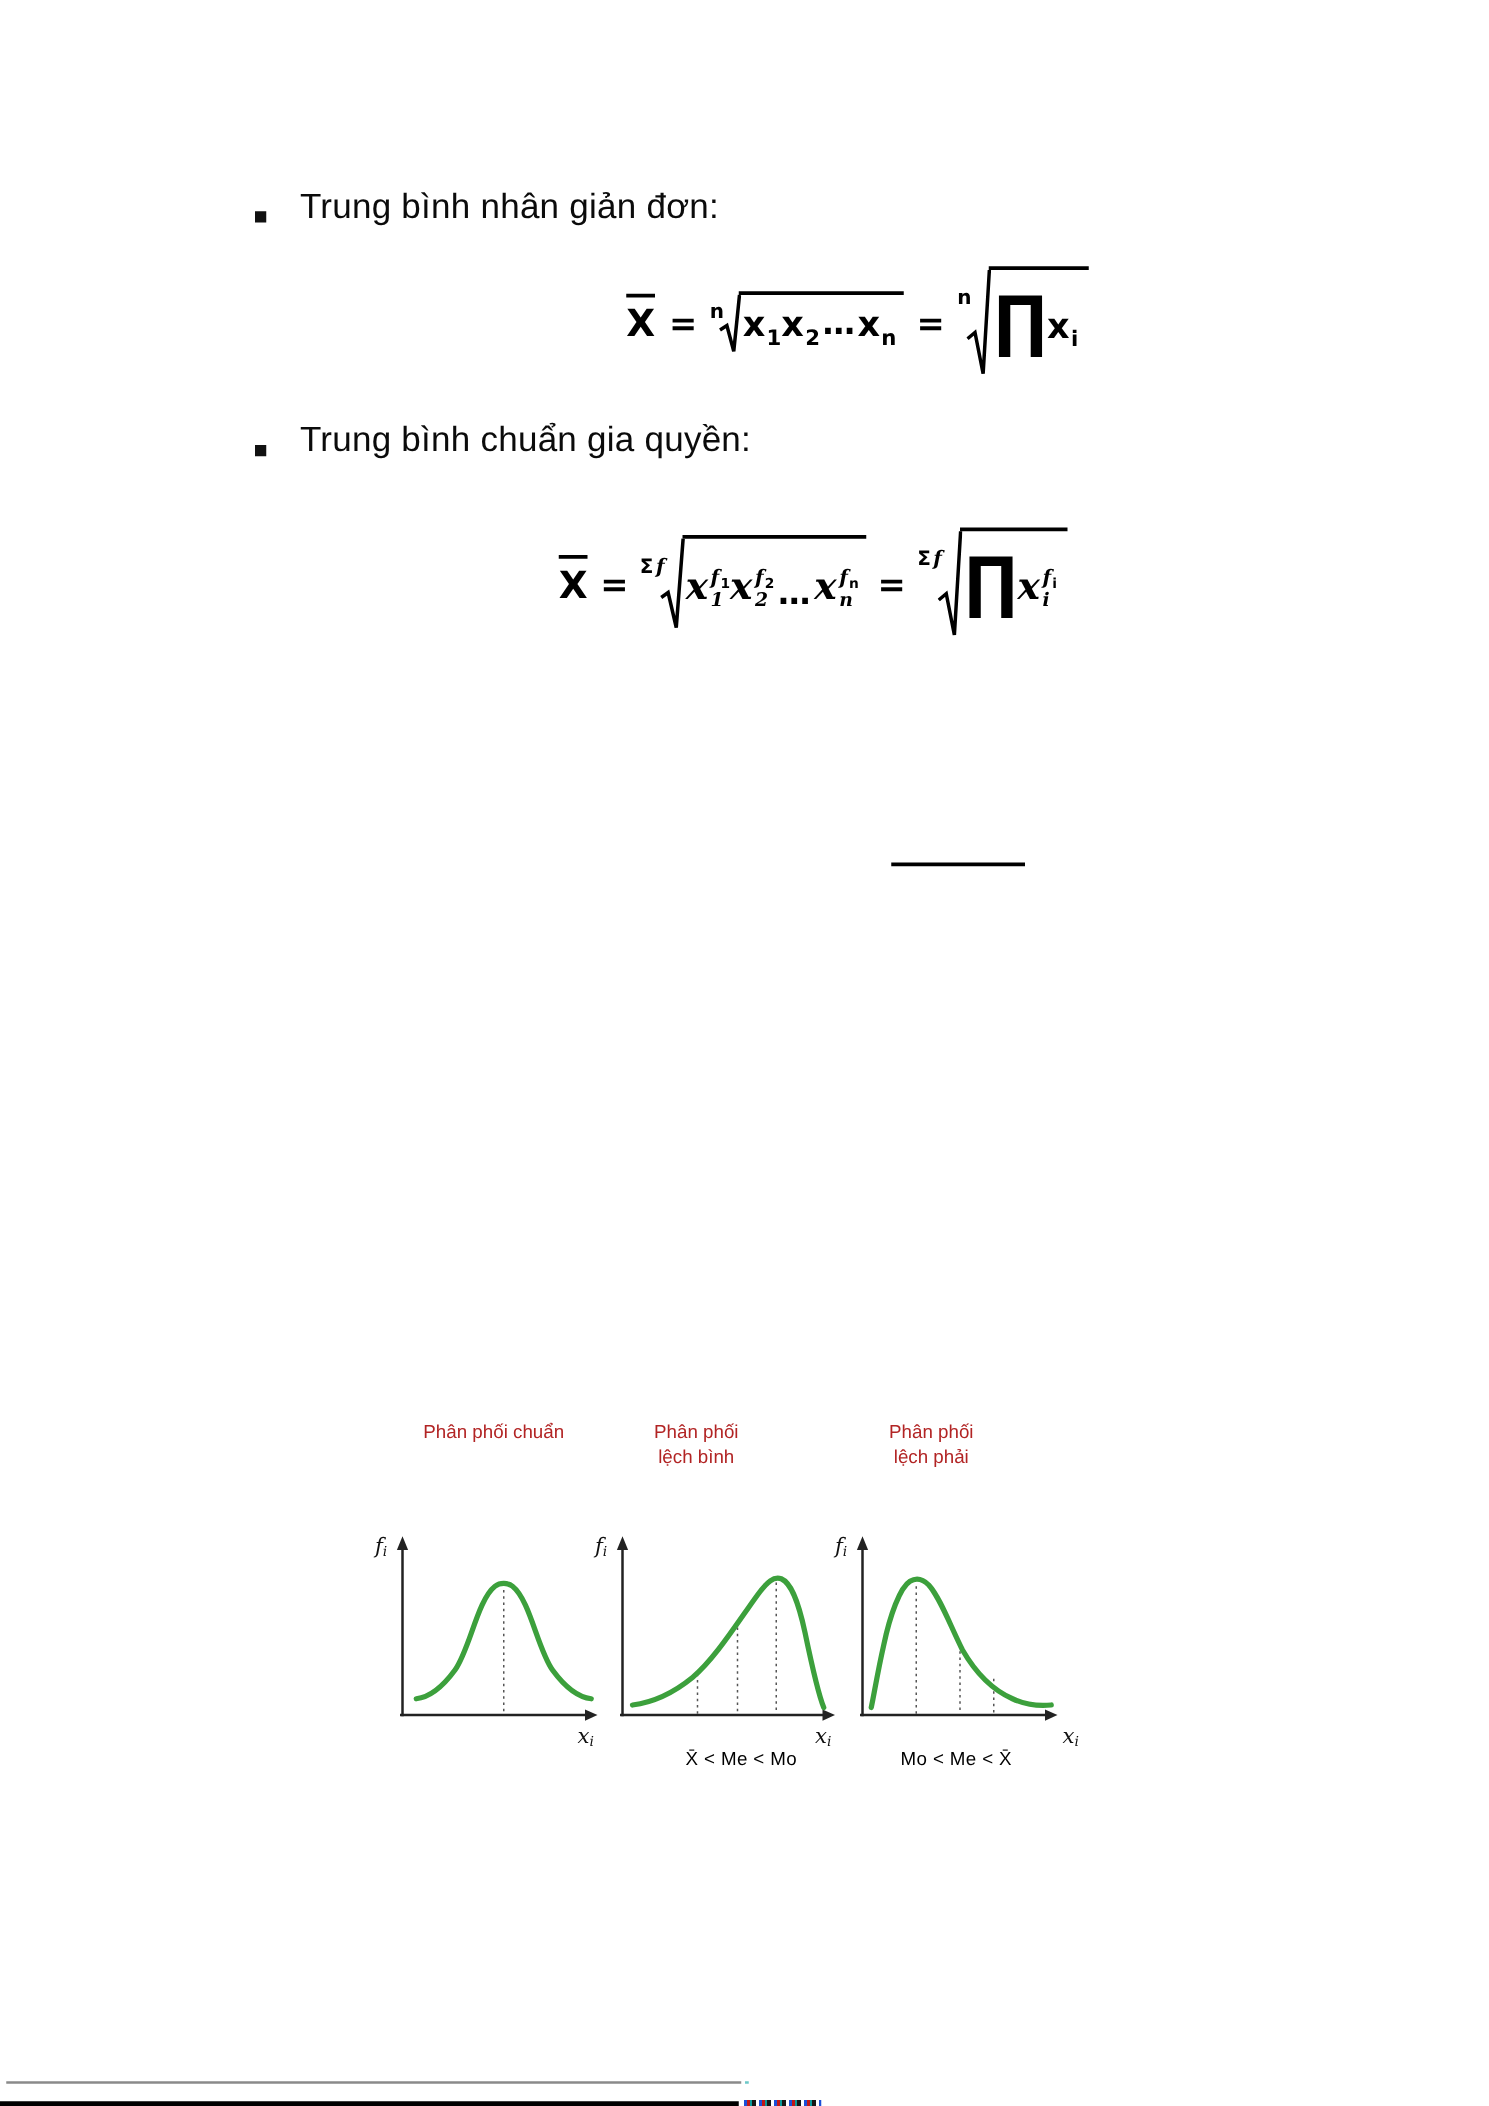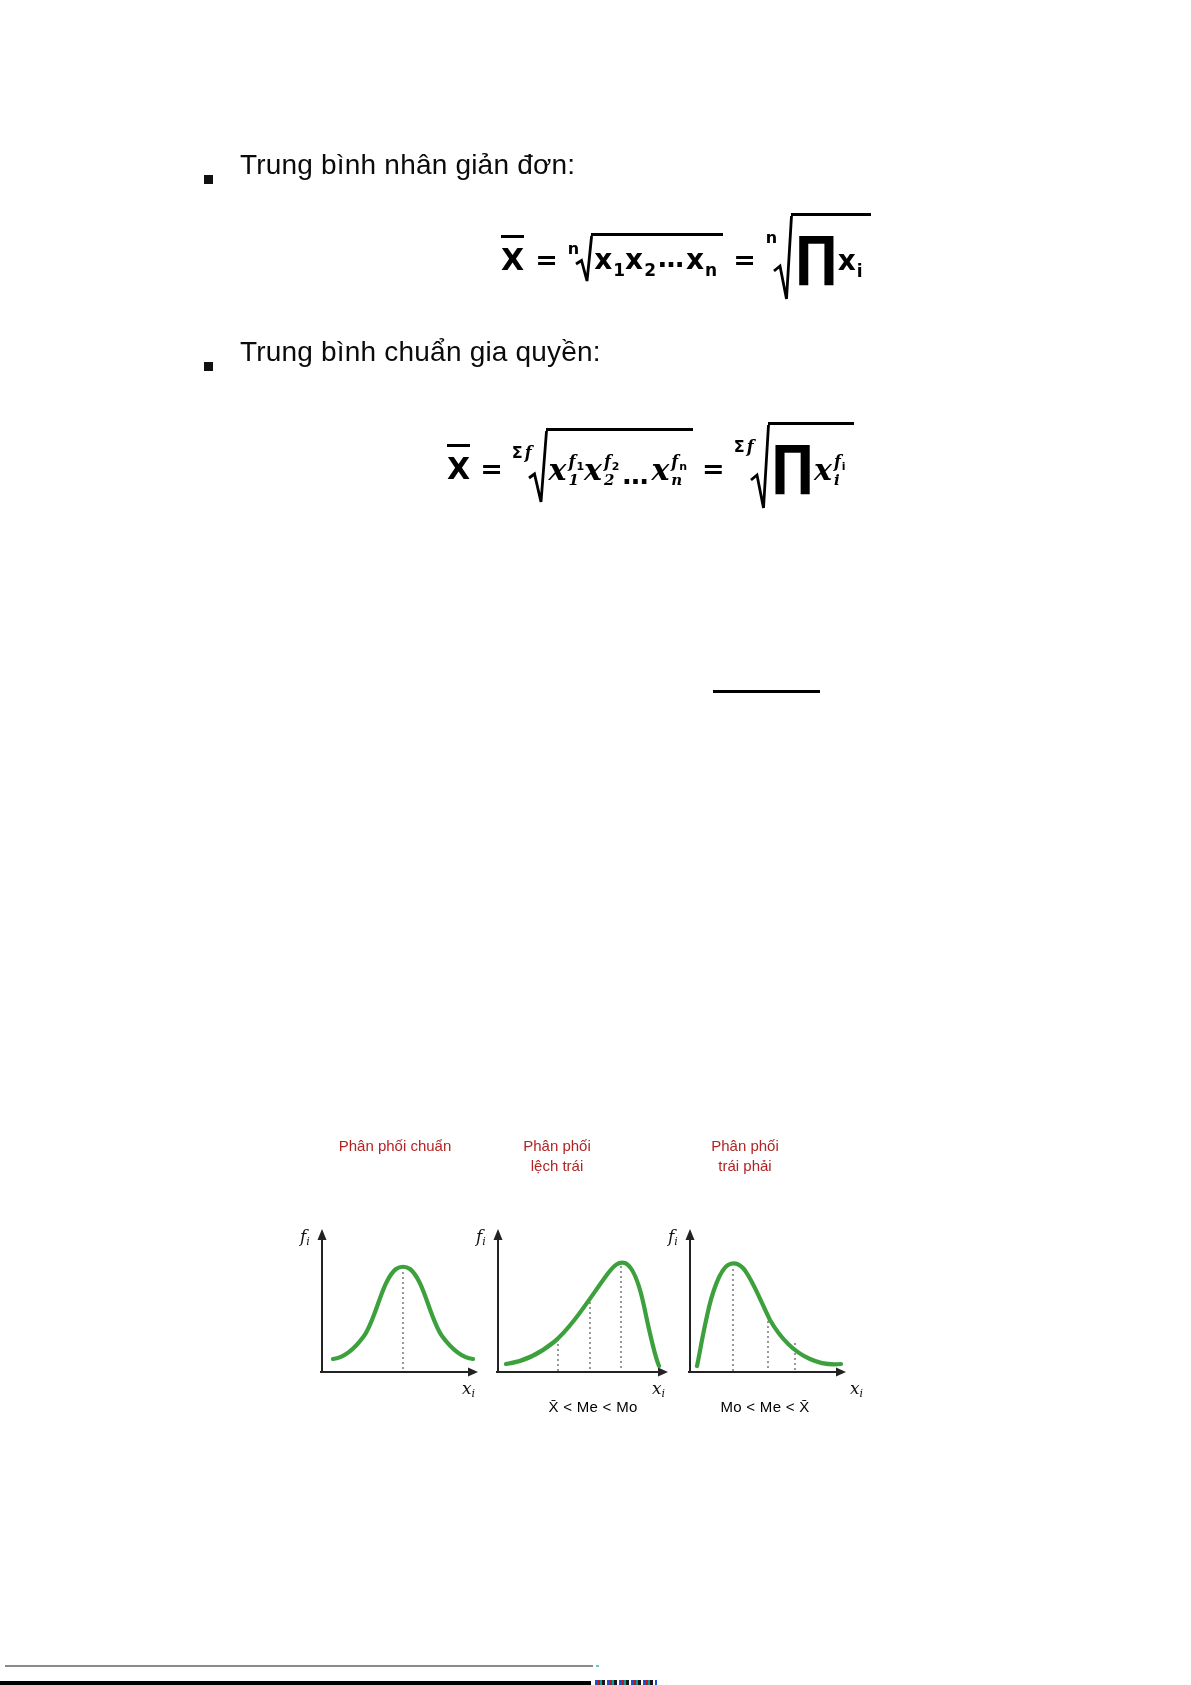--- a/index.html
+++ b/index.html
@@ -1,20 +1,20 @@
 <!DOCTYPE html>
 <html><head>
 <meta charset="utf-8">
 <style>
   html,body{margin:0;padding:0;background:#fff;}
   .page{position:relative;width:1191px;height:1685px;background:#fff;overflow:hidden;
         font-family:"Liberation Sans",sans-serif;color:#000;}
 
   
-  .bullet{position:absolute;display:flex;align-items:flex-end;}
+  .bullet{position:absolute;display:flex;align-items:center;}
   .bullet .sq{width:9px;height:9px;background:#111;margin-top:17px;flex:0 0 auto;}
   .bullet .blabel{margin-left:27px;font-size:28px;line-height:38px;color:#0b0b0b;letter-spacing:.2px;}
   .b1{left:204px;top:146px;}
   .b2{left:204px;top:333px;}
 
   
   .formula{position:absolute;display:flex;align-items:center;color:#000;}
   .f1{left:500px;top:208px;height:102px;gap:10px;font-family:"DejaVu Sans",sans-serif;font-weight:bold;}
   .f2{left:446px;top:414px;height:108px;gap:9px;font-family:"DejaVu Sans",sans-serif;font-weight:bold;}
 
@@ -193,25 +193,25 @@
       </span>
     </span>
   </div>
 
   <div class="divider"></div>
 
   <div class="figure">
     <div class="ftitle ft1">Phân phối chuẩn</div>
     <div class="ftitle ft2">
       <div>Phân phối</div>
-      <div>lệch trái</div>
+      <div>lệch bình</div>
     </div>
     <div class="ftitle ft3">
       <div>Phân phối</div>
-      <div>trái phải</div>
+      <div>lệch phải</div>
     </div>
 
     <svg class="charts" width="640" height="300" viewBox="0 0 640 300">
 
       <g>
         <line class="ax" x1="52" y1="253" x2="52" y2="117"></line>
         <path class="ah" d="M52 109 L47.5 120 L56.5 120 Z"></path>
         <line class="ax" x1="50" y1="252" x2="201" y2="252"></line>
         <path class="ah" d="M208 252 L198 247.5 L198 256.5 Z"></path>
         <line class="dash" x1="133" y1="152" x2="133" y2="251"></line>

